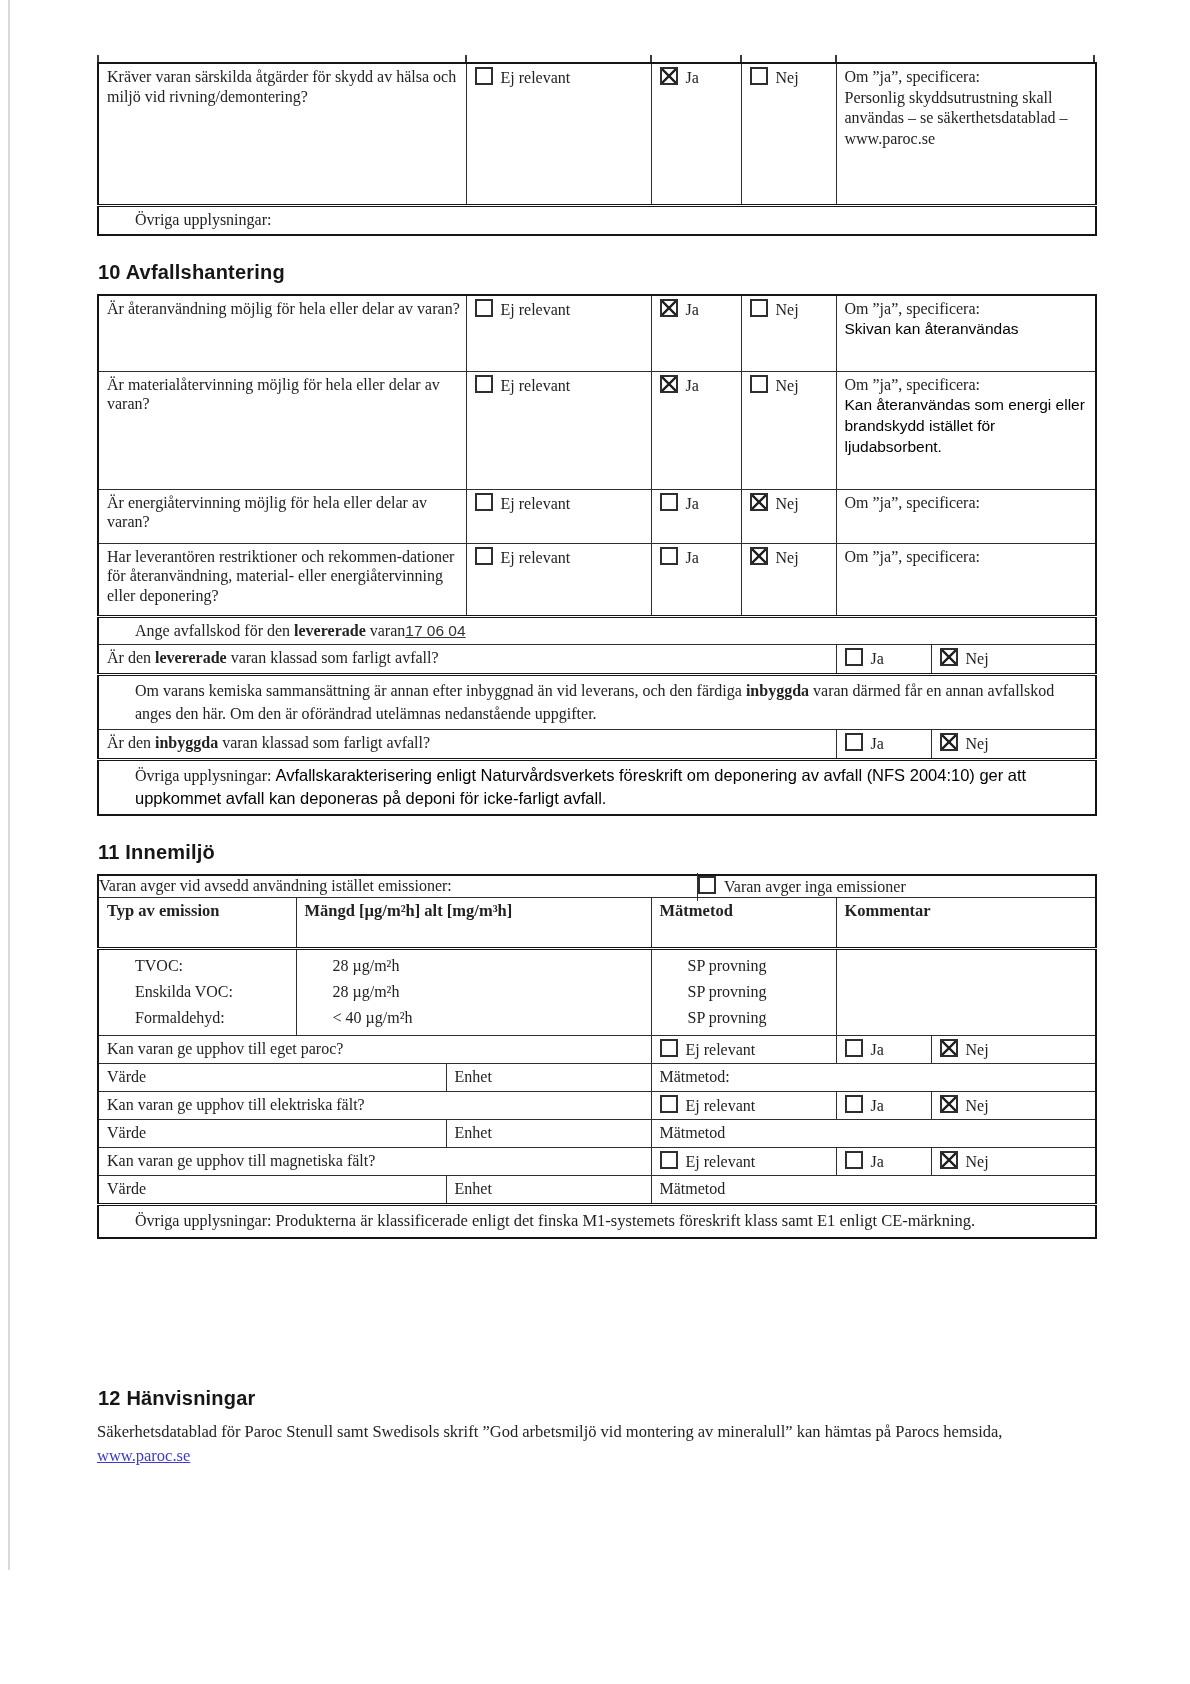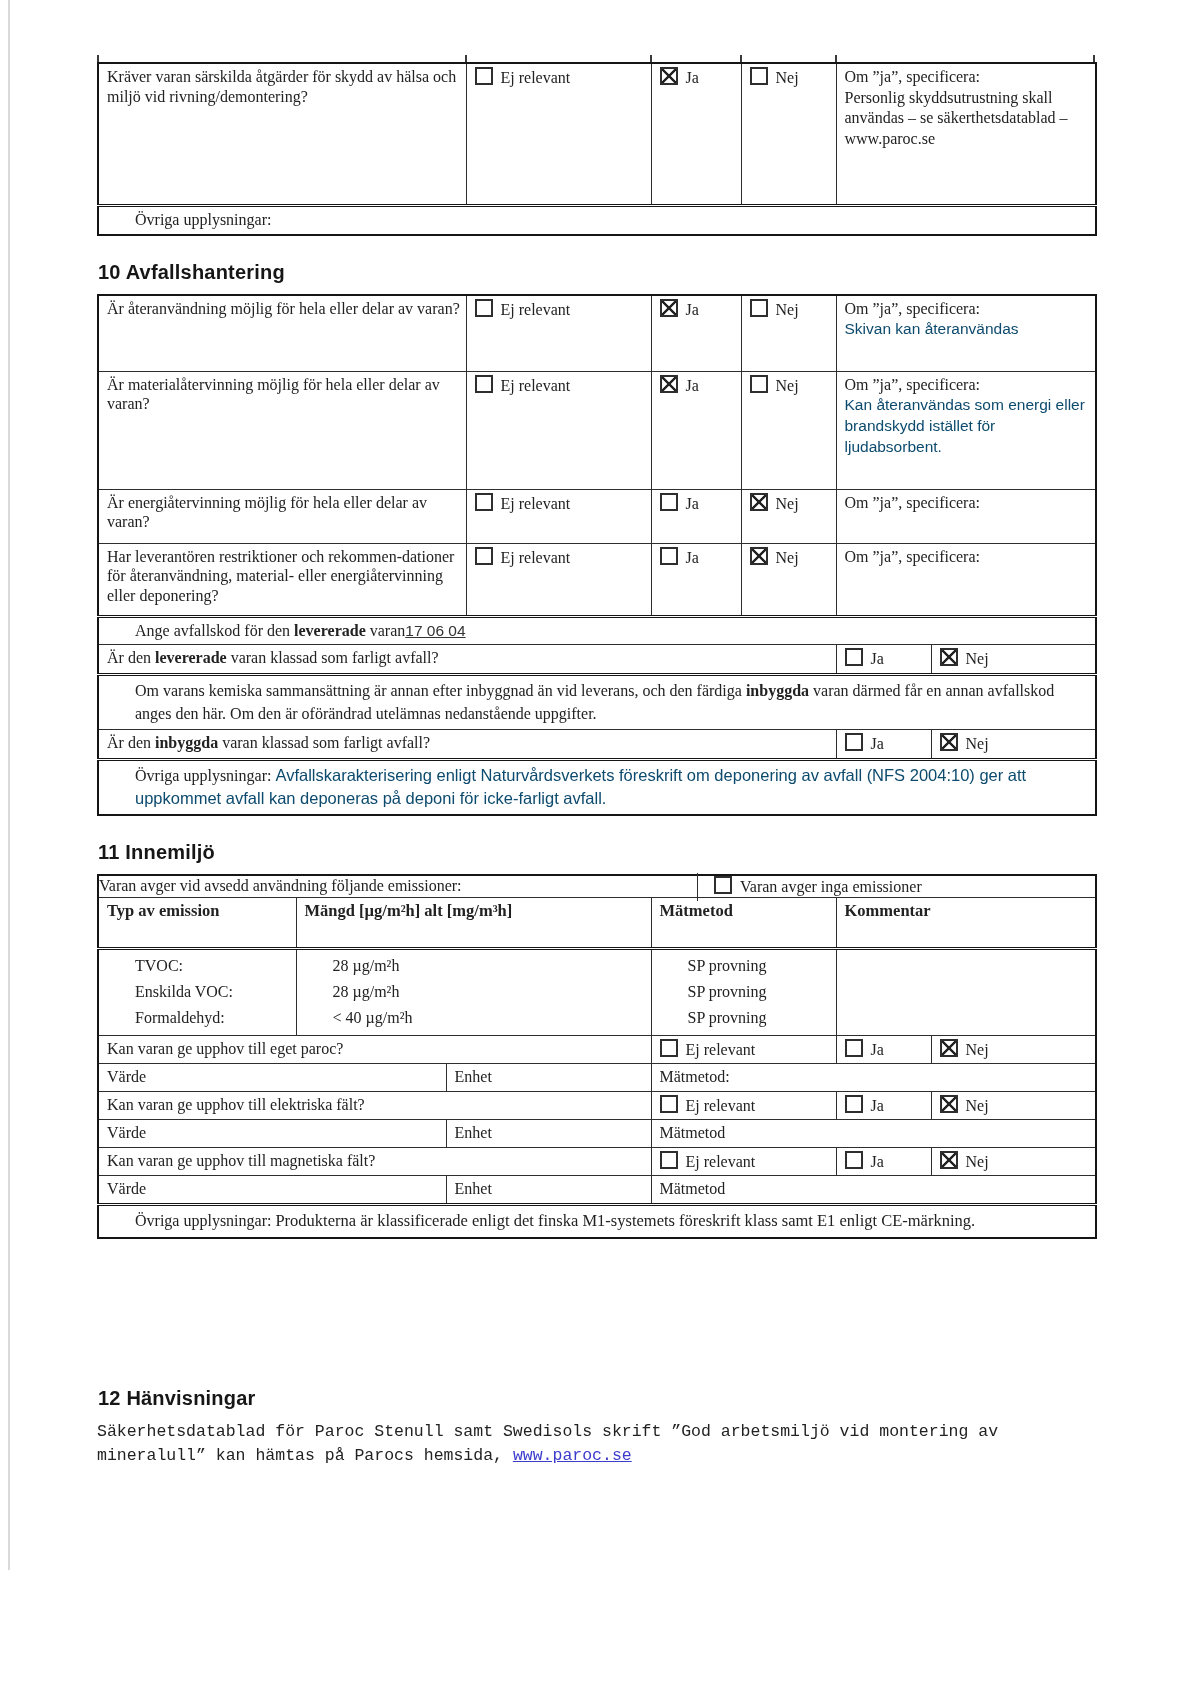--- a/index.html
+++ b/index.html
@@ -19,31 +19,31 @@
   .cb.checked{
     background-image:
       linear-gradient(45deg, transparent 42%, #222 46%, #222 54%, transparent 58%),
       linear-gradient(135deg, transparent 42%, #222 46%, #222 54%, transparent 58%);
   }
   .sec-heading{
     font-family:"Liberation Sans", sans-serif;font-weight:bold;font-size:20px;color:#161616;
     margin:25px 0 10px 1px;letter-spacing:0.2px;
   }
   .omja{margin-bottom:1px;}
-  .ans-sans{font-family:"Liberation Sans", sans-serif;font-size:15.5px;color:#0c4a6e;line-height:1.35;}
+  .ans-sans{font-family:"Liberation Sans", sans-serif;font-size:15.5px;color:#000000;line-height:1.35;}
   .ans-serif{line-height:1.3;}
   .code-val{font-family:"Liberation Sans", sans-serif;font-size:15.5px;color:#333;text-decoration:underline;}
   .th{font-weight:bold;font-size:16.5px;padding-bottom:26px;}
   .emline{line-height:1.62;}
   .split{display:flex;margin:-3px -8px -4px -8px;}
   .split .lpart{flex:0 0 590px;padding:3px 8px 4px 8px;}
-  .split .rpart{flex:1;border-left:1px solid #2e2e2e;padding:3px 8px 4px 16px;}
+  .split .rpart{flex:1;border-left:1px solid #2e2e2e;padding:3px 8px 4px 0;}
   .qcell{padding-right:4px;}
   .link{color:#3b3bcc;text-decoration:underline;cursor:pointer;}
-  .refs{font-size:16.5px;line-height:1.5;margin-top:8px;width:990px;font-family:Liberation Mono, monospace;}
+  .refs{font-size:16.5px;line-height:1.5;margin-top:8px;width:990px;}
   .h12{margin-top:148px;}
   b.inb{font-weight:bold;}
 </style>
 </head>
 <body>
 
 <div class="scan-edge"></div>
 
 <div class="content">
 
@@ -192,21 +192,21 @@
         <col style="width:205px">
         <col style="width:185px">
         <col style="width:95px">
         <col style="width:165px">
       </colgroup>
 
     <tbody>
         <tr>
       <td colspan="6" style="padding:0">
         <div class="split">
-          <div class="lpart">Varan avger vid avsedd användning följande emissioner:</div>
+          <div class="lpart">Varan avger vid avsedd användning istället emissioner:</div>
           <div class="rpart">
             <span class="cb"></span><span>Varan avger inga emissioner</span>
           </div>
         </div>
       </td>
     </tr>
 
     <tr>
       <td class="th">Typ av emission</td>
       <td class="th" colspan="2">Mängd [µg/m²h] alt [mg/m³h]</td>

